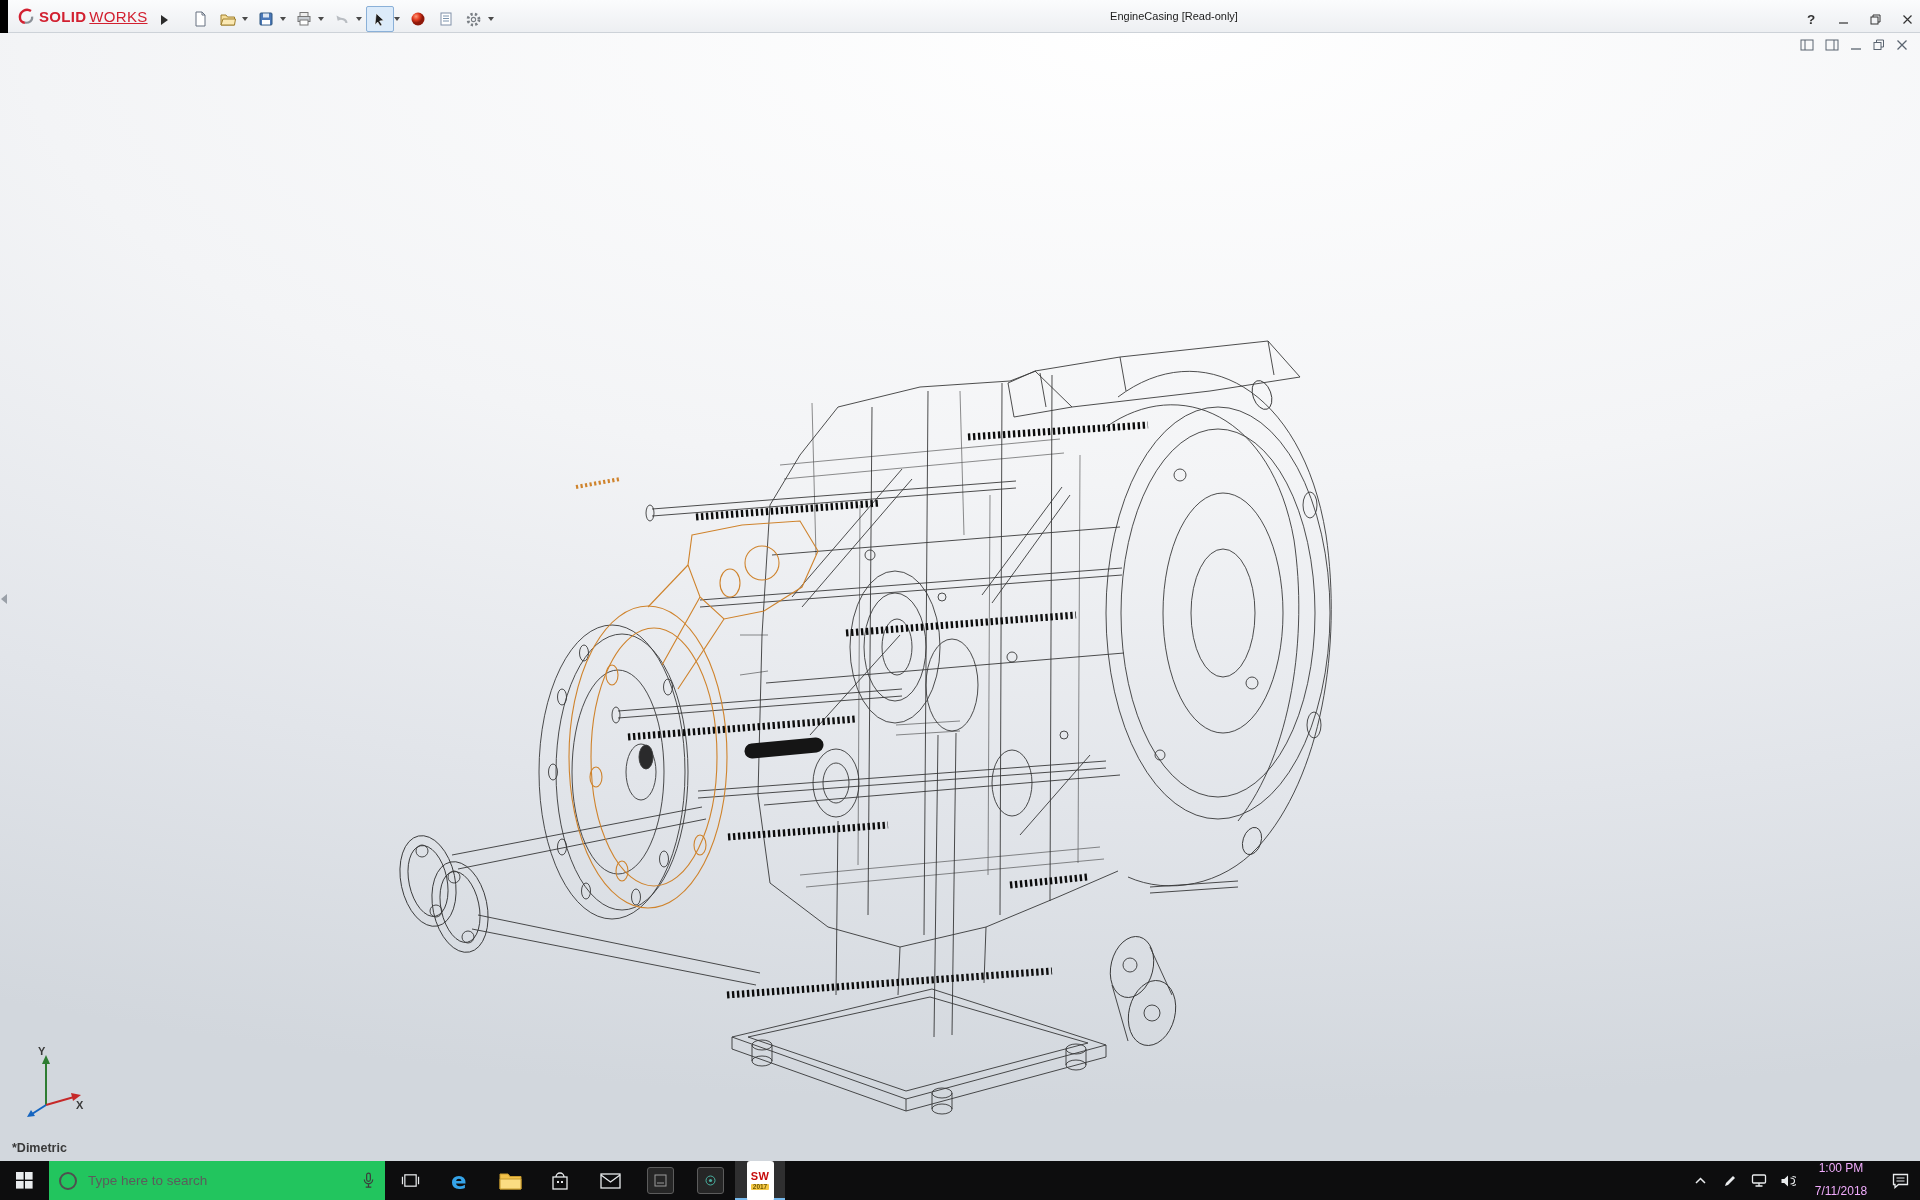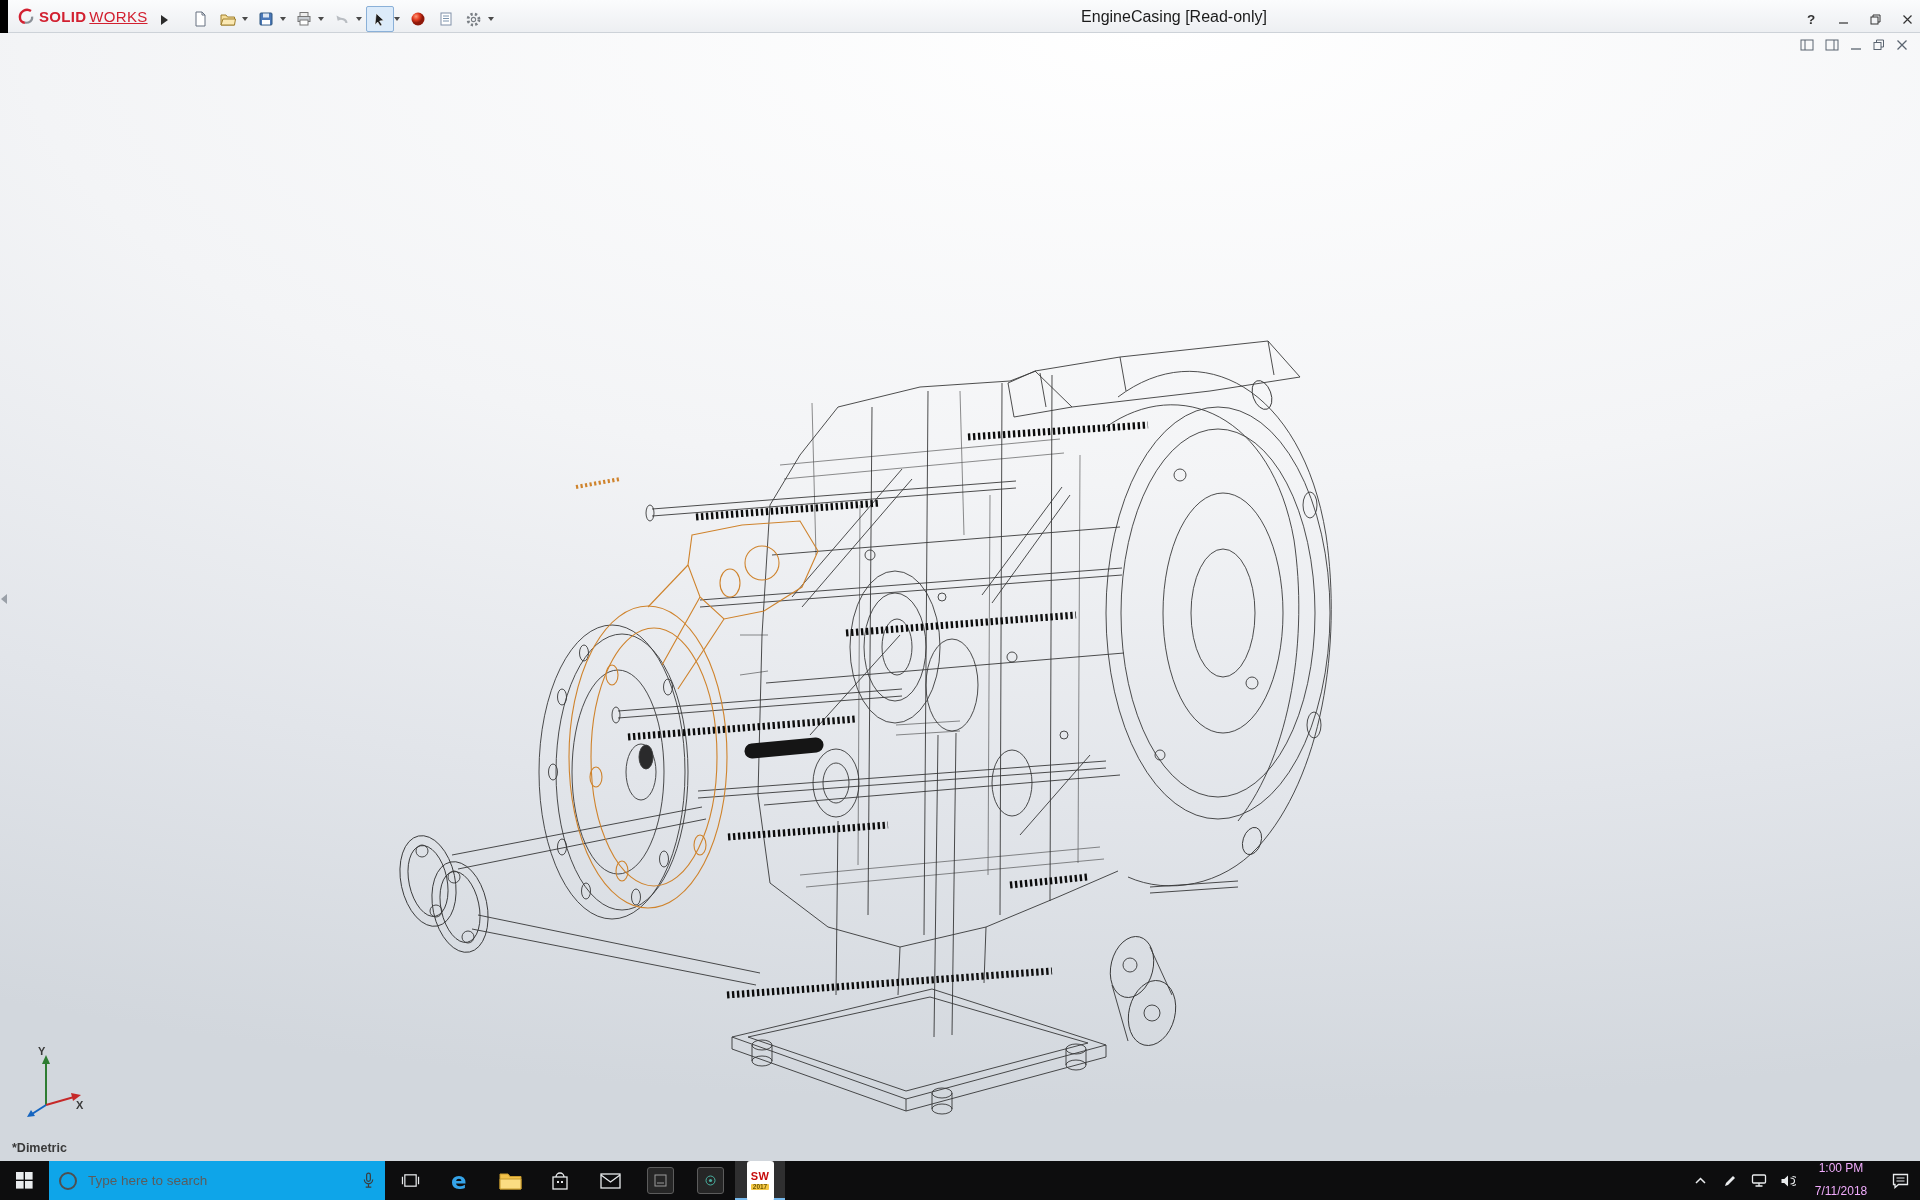--- a/index.html
+++ b/index.html
@@ -20,21 +20,21 @@
   .brand{display:flex;align-items:center;gap:3px;padding:0 6px 0 8px;height:100%;}
   .brand-solid{color:#d22030;font-weight:700;font-size:15px;letter-spacing:.3px;}
   .brand-works{color:#d22030;font-weight:400;font-size:15px;letter-spacing:.3px;text-decoration:underline;}
   .flyout{width:16px;height:24px;display:flex;align-items:center;justify-content:center;margin-left:2px;}
   .toolbar{display:flex;align-items:center;margin-left:14px;}
   .tb-btn{width:26px;height:24px;display:flex;align-items:center;justify-content:center;border:1px solid transparent;border-radius:2px;}
   .tb-btn.pressed{background:#dcebfa;border-color:#8ab0d8;}
   .caret{width:0;height:0;border-left:3.5px solid transparent;border-right:3.5px solid transparent;border-top:4px solid #4a4a4a;margin:0 4px 0 0;}
   .win-title{
     position:absolute;left:1166px;top:0;height:50px;line-height:33px;transform:translateX(-50%);
-    font-size:16px;color:#1b1b1b;white-space:nowrap;
+    font-size:11px;color:#1b1b1b;white-space:nowrap;
   }
   .tb-controls{margin-left:auto;display:flex;align-items:center;gap:2px;padding-right:6px;}
   .ctl{width:30px;height:26px;display:flex;align-items:center;justify-content:center;color:#333;}
   .help{font-size:13.5px;font-weight:700;color:#333;}
 
   
   .viewport{
     position:absolute;top:33px;left:0;right:0;bottom:39px;
     background:radial-gradient(140% 95% at 60% 0%, #ffffff 0%, #f3f4f6 42%, #e2e5ea 72%, #d2d7dd 100%);
     overflow:hidden;
@@ -50,21 +50,21 @@
 
   
   .taskbar{
     position:absolute;bottom:0;left:0;width:100%;height:39px;background:#0d0d0e;
     display:flex;align-items:stretch;z-index:40;color:#fff;
   }
   .tb-slot{width:49px;display:flex;align-items:center;justify-content:center;}
   .app-slot{width:50px;display:flex;align-items:center;justify-content:center;}
   .app-slot.active{background:rgba(255,255,255,.14);box-shadow:inset 0 -2px 0 #76b9ed;}
   .search{
-    width:336px;background:#0ea5e9;display:flex;align-items:center;gap:9px;
+    width:336px;background:#22c55e;display:flex;align-items:center;gap:9px;
     padding:0 10px;box-sizing:border-box;
   }
   .search-ring{width:14px;height:14px;border:2px solid #4f4f4f;border-radius:50%;flex:none;}
   .search input{
     flex:1;border:none;outline:none;background:transparent;font-size:13.5px;color:#333;
     font-family:"Liberation Sans",sans-serif;
   }
   .search input::placeholder{color:#5c5c5c;opacity:1;}
   .sw-ico{width:27px;height:40px;background:#fff;border-radius:3px;display:flex;flex-direction:column;align-items:center;justify-content:center;line-height:1;}
   .sw-top{color:#c60c0c;font-weight:800;font-size:11px;letter-spacing:.5px;}

